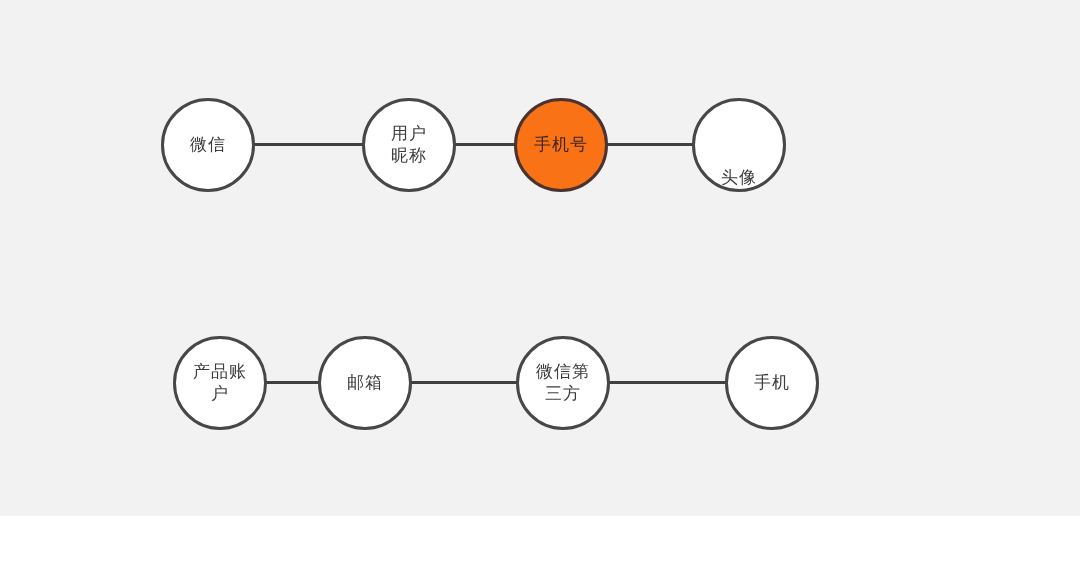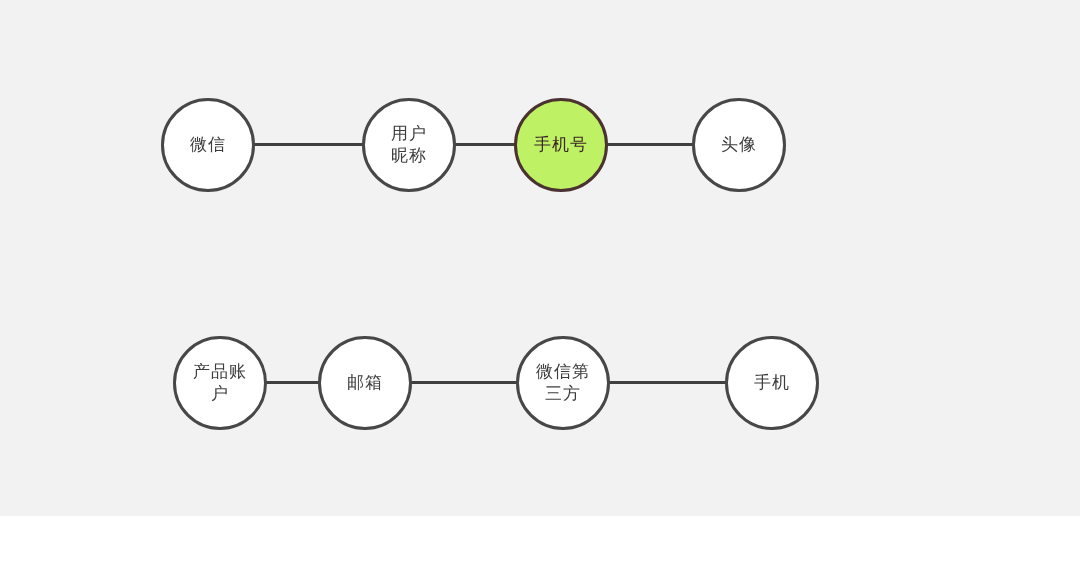--- a/index.html
+++ b/index.html
@@ -35,32 +35,32 @@
   }
   .node .label {
     font-size: 17px;
     line-height: 22px;
     color: #3d3d3d;
     text-align: center;
     white-space: pre-line;
     letter-spacing: 1px;
   }
   .node.highlight {
-    background: #bef264;
+    background: #f97316;
     border-color: #4a3230;
   }
   .node.highlight .label {
     color: #3b2523;
   }
   
   .line-row1  { left: 207px; top: 143px; width: 532px; }
   .n-wechat   { left: 161px; top: 98px; }
   .n-nickname { left: 362px; top: 98px; }
   .n-phoneno  { left: 514px; top: 98px; }
-  .n-avatar   { left: 692px; top: 98px; }
+  .n-avatar   { left: 692px; top: 98px; align-items: flex-end; }
   
   .line-row2  { left: 220px; top: 381px; width: 552px; }
   .n-product  { left: 173px; top: 336px; align-items: center; }
   .n-email    { left: 318px; top: 336px; }
   .n-thirdpty { left: 516px; top: 336px; }
   .n-mobile   { left: 725px; top: 336px; }
 </style>
 </head>
 <body>
 

